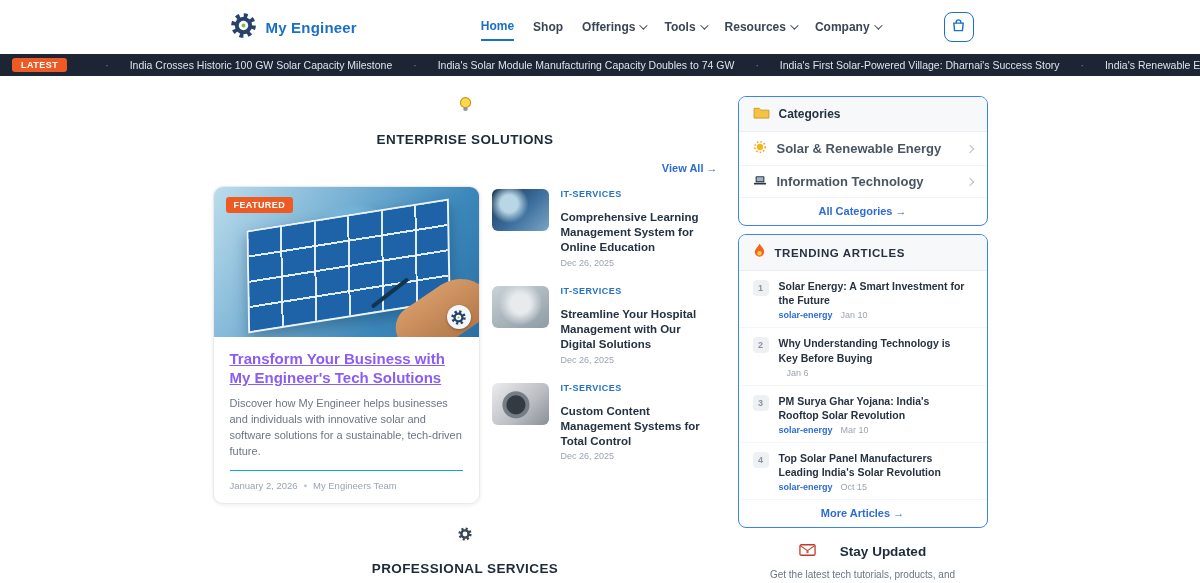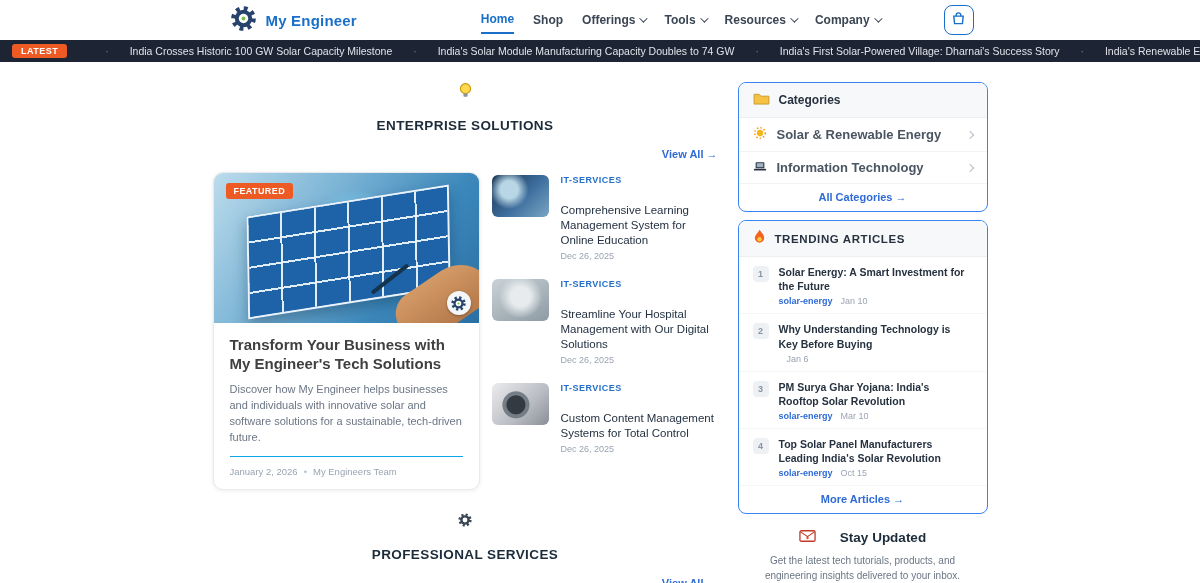--- a/index.html
+++ b/index.html
@@ -1,20 +1,20 @@
 <!DOCTYPE html>
 <html><head>
 <meta charset="utf-8">
 <style>
   * { margin:0; padding:0; box-sizing:border-box; }
   html,body { width:1200px; height:583px; overflow:hidden; background:#fff;
     font-family:"Liberation Sans", sans-serif; color:#243242; }
 
   
-  .header { height:40px; background:#fff; display:flex; align-items:center; }
+  .header { height:54px; background:#fff; display:flex; align-items:center; }
   .header-inner { width:775px; margin:0 auto; padding:0 14px 0 16px; display:flex; align-items:center; justify-content:space-between; }
   .logo { display:flex; align-items:center; gap:8px; cursor:pointer; }
   .logo-text { font-size:15px; font-weight:bold; color:#1a6fc9; letter-spacing:.2px; }
   .nav { display:flex; align-items:center; gap:19px; margin-left:60px; }
   .nav a { display:flex; align-items:center; gap:4px; text-decoration:none; font-size:12px; font-weight:600; color:#3b4654; padding:6px 0; cursor:pointer; }
   .nav a.active { color:#1a6fc9; border-bottom:2px solid #1a6fc9; }
   .chev { width:6px; height:6px; border-right:1.5px solid #3b4654; border-bottom:1.5px solid #3b4654; transform:rotate(45deg) translateY(-2px); display:inline-block; }
   .cart-btn { width:30px; height:30px; border:1.6px solid #1a6fc9; border-radius:8px; background:#fff; display:flex; align-items:center; justify-content:center; cursor:pointer; }
 
   
@@ -41,33 +41,33 @@
     background-image:repeating-linear-gradient(0deg, transparent 0 23px, rgba(235,245,250,.95) 23px 25px),
       repeating-linear-gradient(90deg, transparent 0 32px, rgba(235,245,250,.95) 32px 34px);
     border:2px solid #eaf4fa; transform:rotate(-9deg) skewX(-8deg); box-shadow:0 6px 14px rgba(10,40,70,.35); }
   .fi-glow { position:absolute; left:86px; top:16px; width:112px; height:112px; border-radius:50%;
     background:radial-gradient(circle, #ffffff 0%, #d6f3ff 25%, #7fd0f2 45%, rgba(80,170,220,0) 70%); }
   .fi-hand { position:absolute; right:-14px; bottom:-4px; width:100px; height:52px; background:linear-gradient(#d49a66,#b5794a); border-radius:26px 40px 20px 30px; transform:rotate(-34deg); }
   .fi-pen { position:absolute; right:66px; bottom:42px; width:46px; height:4px; background:#14344e; border-radius:2px; transform:rotate(-38deg); }
   .fi-gear { position:absolute; right:8px; bottom:8px; width:24px; height:24px; border-radius:50%; background:#f4f7f9; display:flex; align-items:center; justify-content:center; box-shadow:0 1px 3px rgba(0,0,0,.3); }
   .badge-featured { position:absolute; top:10px; left:12px; background:#ee5a24; color:#fff; font-size:9px; font-weight:bold; letter-spacing:.4px; padding:3px 8px; border-radius:3px; }
   .feat-body { padding:13px 16px 12px; }
-  .feat-title { font-size:15px; font-weight:bold; color:#404040; line-height:1.26; }
+  .feat-title { font-size:15px; font-weight:bold; color:#8b5cf6; line-height:1.26;text-decoration:underline; }
   .feat-desc { margin-top:7px; font-size:11px; color:#6b7684; line-height:1.46; }
   .feat-meta { border-top:1px solid #0ea5e9; margin-top:11px; padding-top:9px; display:flex; align-items:flex-start; gap:6px; font-size:9.5px; color:#9aa4b2; }
   .feat-meta .dot::before { content:"•"; color:#b7bfc9; }
 
   .art-list { flex:1; padding-top:3px; }
   .art-item { display:flex; gap:12px; margin-bottom:18px; cursor:pointer; }
   .art-thumb { width:57px; height:42px; flex:0 0 57px; border-radius:6px; }
   .thumb-0 { background:radial-gradient(circle at 30% 35%, #b8d6e6 0 18%, transparent 40%), linear-gradient(135deg,#16324f,#3e6f9e 55%,#7aa6c4); }
   .thumb-1 { background:radial-gradient(circle at 50% 42%, #e7ebee 0 26%, transparent 58%), linear-gradient(150deg,#c9d2d7,#8e9ba3); }
   .thumb-2 { background:radial-gradient(circle at 42% 52%, #343a42 0 9px, #757d86 10px 13px, transparent 14px), linear-gradient(135deg,#ececee,#b9bcc2 60%,#898e96); }
   .art-tag { font-size:9px; font-weight:bold; color:#2471c8; letter-spacing:.5px; }
-  .art-title { margin-top:18px; font-size:11.5px; font-weight:normal; color:#243242; line-height:1.3; }
+  .art-title { margin-top:11px; font-size:11.5px; font-weight:bold; color:#243242; line-height:1.3; }
   .art-date { margin-top:3px; font-size:9px; color:#9aa4b2; }
 
   
   .pro-section { margin-top:22px; }
   .pro-row { display:flex; gap:16px; margin-top:11px; }
   .pro-card { width:244px; height:230px; border-radius:10px; border:1px solid #e8eaee; overflow:hidden; position:relative; cursor:pointer; }
   .pro-img-0 { position:absolute; inset:0;
     background:radial-gradient(circle at 16% 24%, #2b4628 0 12%, transparent 34%),
       radial-gradient(circle at 84% 14%, #33512f 0 10%, transparent 30%),
       radial-gradient(circle at 10% 80%, #31502d 0 14%, transparent 36%),

